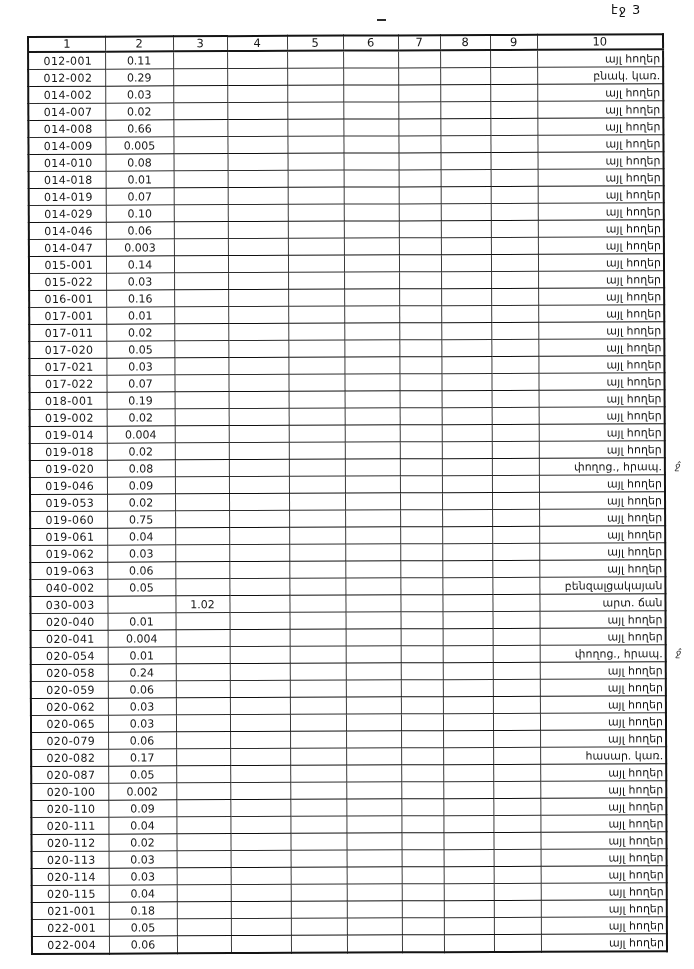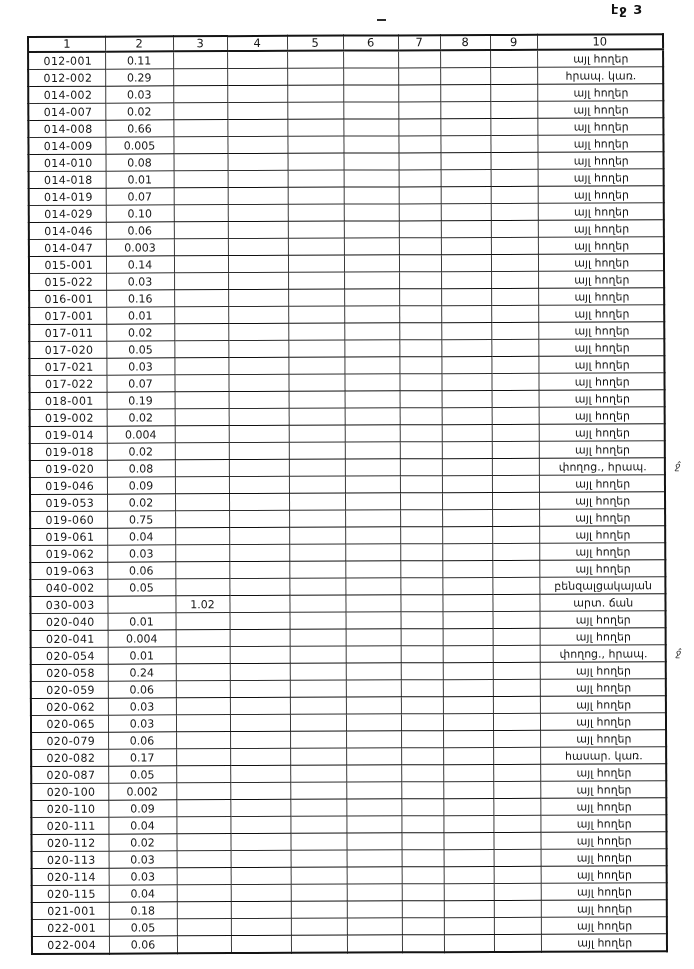--- a/index.html
+++ b/index.html
@@ -3,21 +3,20 @@
 <meta charset="utf-8">
 <style>
   html,body{margin:0;padding:0;}
   body{
     width:694px;height:969px;background:#ffffff;position:relative;
     font-family:"DejaVu Sans", sans-serif;color:#161616;overflow:hidden;
   }
   .page-label{
     position:absolute;top:2px;left:611px;font-size:13px;letter-spacing:1px;
     color:#111;
-    font-weight:bold;
   }
   .scan-dash{
     position:absolute;left:377px;top:19px;width:9px;height:2px;background:#2b2b2b;
   }
   .table-wrap{
     position:absolute;left:27px;top:36px;
     transform:rotate(-0.25deg);transform-origin:left top;
   }
   table{
     border-collapse:collapse;table-layout:fixed;
@@ -30,21 +29,21 @@
     padding:0 2px;white-space:nowrap;overflow:hidden;
   }
   thead th{
     height:13px;line-height:13px;text-align:center;font-size:11.5px;
     border-bottom:2px solid #161616;
   }
   tbody tr:nth-child(2n) td{border-bottom-color:#101010;}
   tbody tr:nth-child(3n+1) td{border-bottom-width:1.5px;}
   td.c0{text-align:center;padding-left:4px;letter-spacing:0.4px;}
   td.c1,td.c2{text-align:center;}
-  td.c9{text-align:center;padding-left:4px;overflow:visible;position:relative;}
+  td.c9{text-align:right;padding-left:4px;overflow:visible;position:relative;}
   .marginal-note{
     position:absolute;left:100%;margin-left:11px;top:0;
     font-size:10px;font-style:italic;color:#3a3a3a;letter-spacing:1px;
     white-space:nowrap;
   }
 </style>
 </head>
 <body>
 
 <div class="page">
@@ -95,21 +94,21 @@
           <tr>
             <td class="c0">012-002</td>
             <td class="c1">0.29</td>
             <td class="c2"></td>
             <td class="c3"></td>
             <td class="c4"></td>
             <td class="c5"></td>
             <td class="c6"></td>
             <td class="c7"></td>
             <td class="c8"></td>
-            <td class="c9">հրապ. կառ.</td>
+            <td class="c9">բնակ. կառ.</td>
           </tr>
           <tr>
             <td class="c0">014-002</td>
             <td class="c1">0.03</td>
             <td class="c2"></td>
             <td class="c3"></td>
             <td class="c4"></td>
             <td class="c5"></td>
             <td class="c6"></td>
             <td class="c7"></td>

